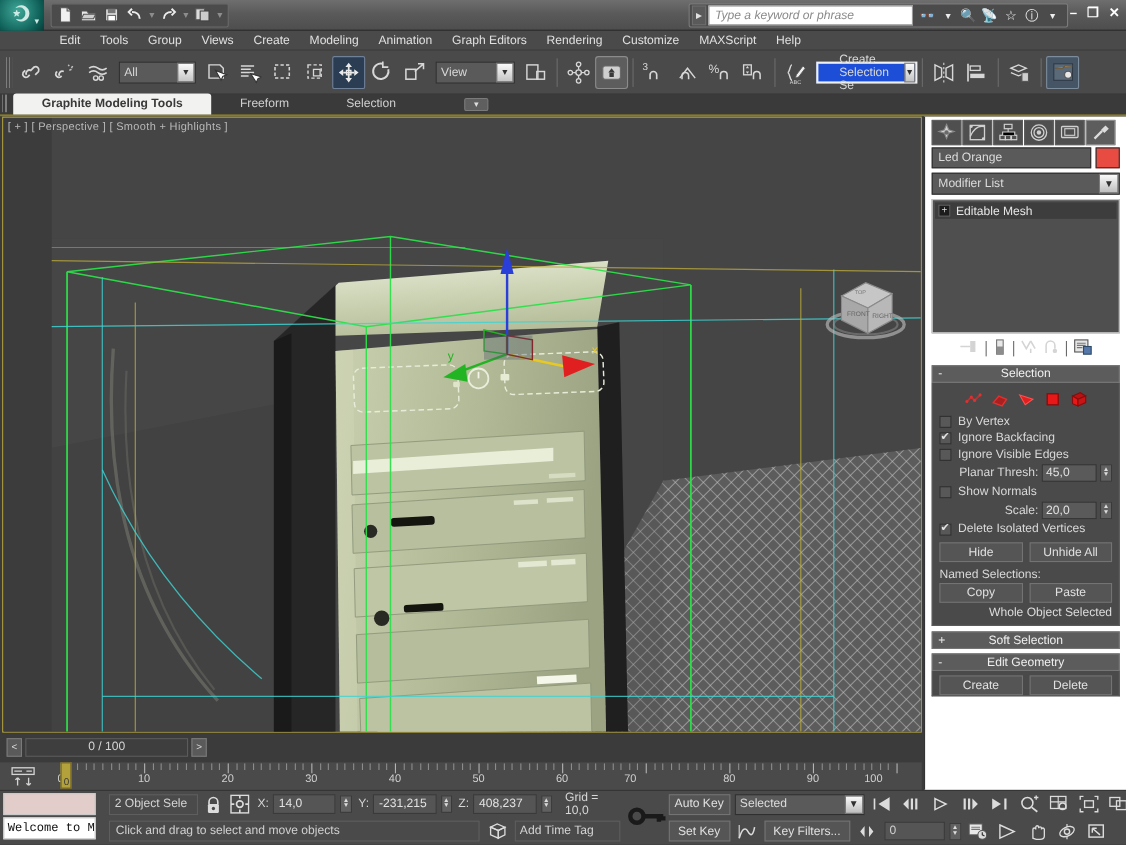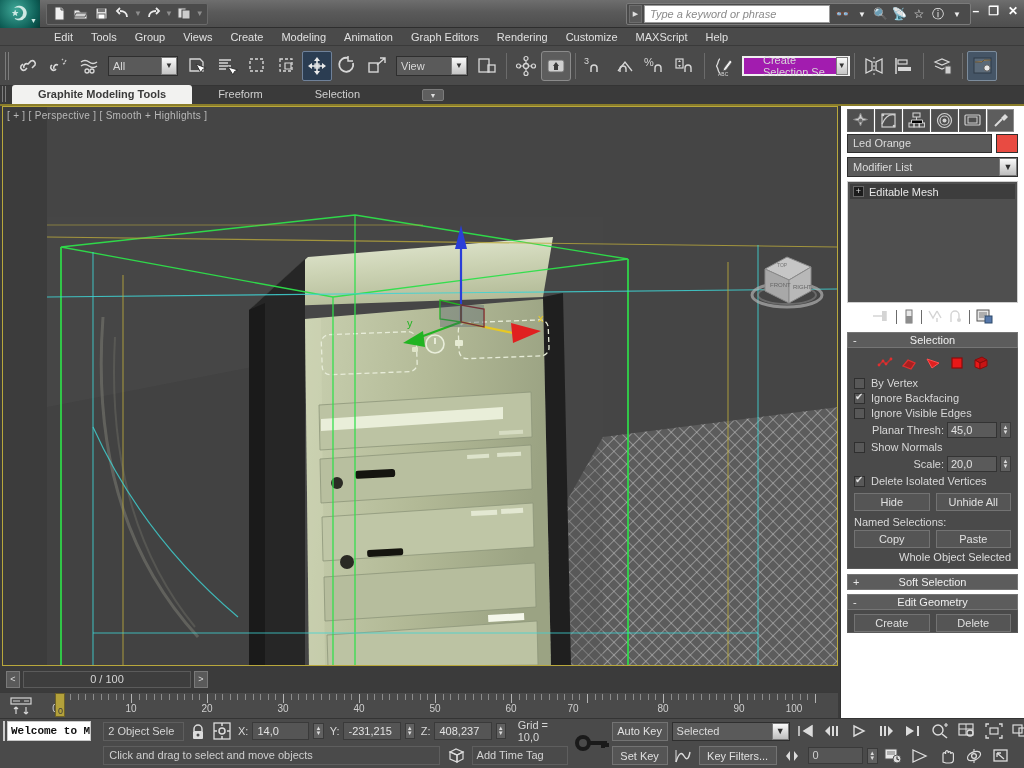--- a/index.html
+++ b/index.html
@@ -69,21 +69,21 @@
   .viewportArea { width:840px; position:relative; background:#3b3b3b; padding:2px 2px 0 2px; }
   .viewport { position:absolute; left:2px; top:0px; width:836px; height:560px;
     background:#454545; border:1px solid #b9a83c; overflow:hidden; }
   .vplabel { position:absolute; left:4px; top:3px; font-size:10px; color:#b9b9b9; z-index:30;
     letter-spacing:0.3px; white-space:nowrap; }
 
   
   .timeslider { position:absolute; left:2px; top:562px; width:836px; height:22px; }
   .tsbtn { width:14px; height:17px; background:#5a5a5a; border:1px solid #7a7a7a;
     display:flex; align-items:center; justify-content:center; font-size:9px; color:#ddd; }
-  .tsfield { width:168px; height:17px; background:#3e3e3e; border:1px solid #5b5b5b;
+  .tsfield { width:148px; height:17px; background:#3e3e3e; border:1px solid #5b5b5b;
     text-align:center; font-size:11px; color:#d6d6d6; line-height:15px; }
   .trackbar { position:absolute; left:0px; top:586px; width:838px; height:26px; background:#4a4a4a;
     border-top:1px solid #3a3a3a; }
   .tbIcon { position:absolute; left:8px; top:3px; width:28px; height:20px; color:#d8d8d8; }
   .ruler { position:absolute; left:40px; top:0; right:0; height:26px; }
   .tick { position:absolute; top:1px; width:1px; height:6px; background:#8c8c8c; }
   .tickmaj { position:absolute; top:1px; width:1px; height:9px; background:#b4b4b4; }
   .ticklbl { position:absolute; top:10px; font-size:10px; color:#cfcfcf; transform:translateX(-50%); }
   .playhead { position:absolute; left:55px; top:0px; width:10px; height:24px; background:#b3a13b;
     border:1px solid #6d6127; }
@@ -132,21 +132,21 @@
     font-size:6px; color:#dcdcdc; line-height:5px; }
   .btnrow { display:flex; gap:6px; margin-top:6px; }
   .pbtn { flex:1; height:18px; background:#555; border:1px solid #737373; color:#e0e0e0;
     font-size:11px; display:flex; align-items:center; justify-content:center; }
   .lbl { font-size:11px; color:#d8d8d8; margin-top:5px; }
   .rlbl { font-size:11px; color:#dcdcdc; text-align:right; margin-top:3px; }
 
   
   .statusArea { height:50px; background:#4a4a4a; border-top:1px solid #343434;
     display:flex; align-items:stretch; }
-  .mxslisten { width:100px; padding:2px 2px 2px 3px; display:flex; flex-direction:row; gap:2px;font-weight:bold; }
+  .mxslisten { width:100px; padding:2px 2px 2px 3px; display:flex; flex-direction:column; gap:2px; }
   .mxs_pink { height:20px; background:#e2cdca; border:1px solid #c9c9c9; }
   .mxs_white { height:20px; background:#fff; border:1px solid #c9c9c9; color:#111;
     font-family:"Liberation Mono", monospace; font-size:11px; padding:3px 0 0 3px; overflow:hidden;
     white-space:nowrap; }
   .statusCols { flex:1; display:flex; flex-direction:column; }
   .srow { height:25px; display:flex; align-items:center; gap:4px; padding-left:4px; }
   .selinfo { width:88px; height:19px; background:#4a4a4a; border:1px solid #5e5e5e; color:#d4d4d4;
     font-size:11px; padding:2px 0 0 4px; overflow:hidden; white-space:nowrap; }
   .sicon { width:22px; height:20px; display:flex; align-items:center; justify-content:center; color:#dcdcdc; }
   .coordlbl { font-size:11px; color:#d8d8d8; margin-left:2px; }
@@ -389,21 +389,21 @@
     </div>
     <div class="tsep"></div>
     <div class="tbtn">
       <svg width="22" height="22" viewBox="0 0 22 22">
           <path d="M7 4c-2 0-2 7-4 7 2 0 2 7 4 7" stroke="#d7d7d7" stroke-width="1.3" fill="none"></path>
           <path d="M11 13l6-8 2 2-6 8-3 1z" fill="#efefef" stroke="#555" stroke-width="0.8"></path>
           <text x="5" y="21" font-size="5" fill="#d7d7d7" font-family="sans-serif">ABC</text>
         </svg>
     </div>
 
-    <div class="combo" style="width:108px; margin-left:3px; background:#a21caf; border:2px solid #f0f0f0;padding-left:19px;">
+    <div class="combo" style="width:92px; margin-left:3px; background:#1d4ed8; border:2px solid #f0f0f0;padding-left:19px;">
       <span>Create Selection Se</span>
       <span class="arrow">▼</span>
     </div>
 
     <div class="tsep"></div>
     <div class="tbtn">
       <svg width="22" height="22" viewBox="0 0 22 22">
           <path d="M3 4v14l6-3V7zM19 4v14l-6-3V7z" stroke="#d7d7d7" stroke-width="1.3" fill="none"></path>
           <path d="M11 2v18" stroke="#d7d7d7" stroke-width="1" stroke-dasharray="2,2"></path>
         </svg>

